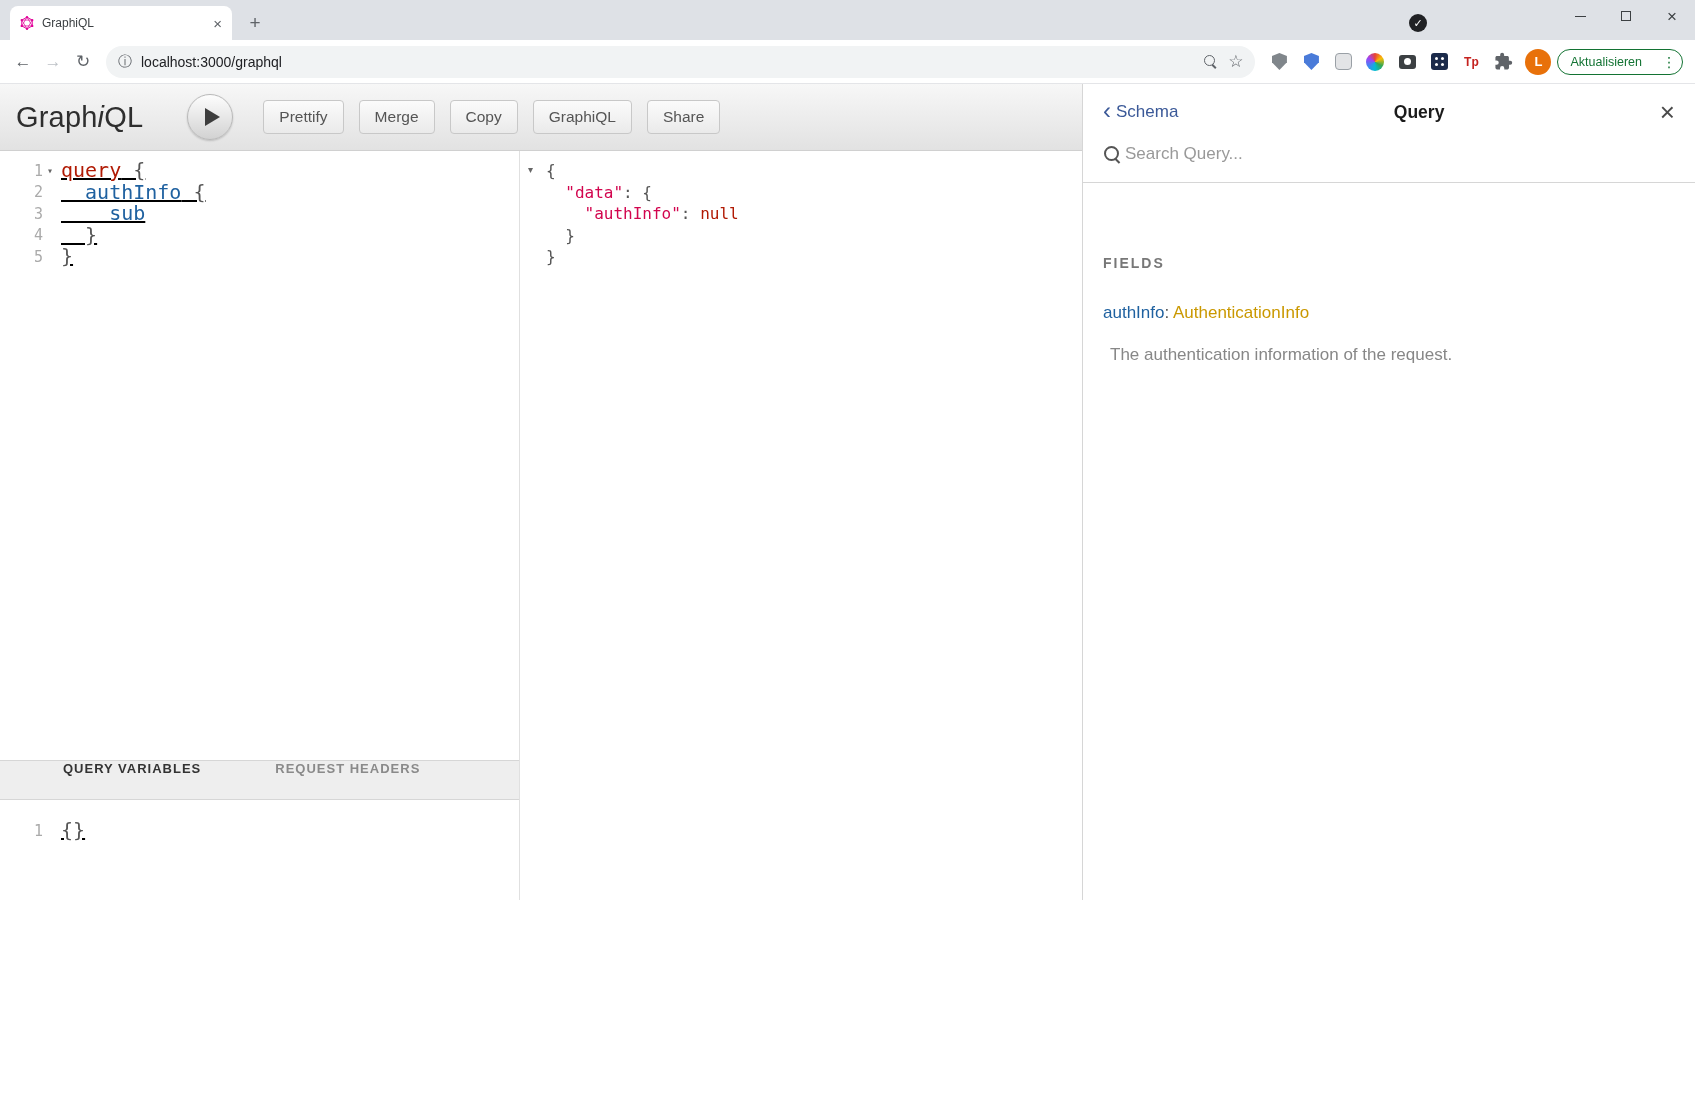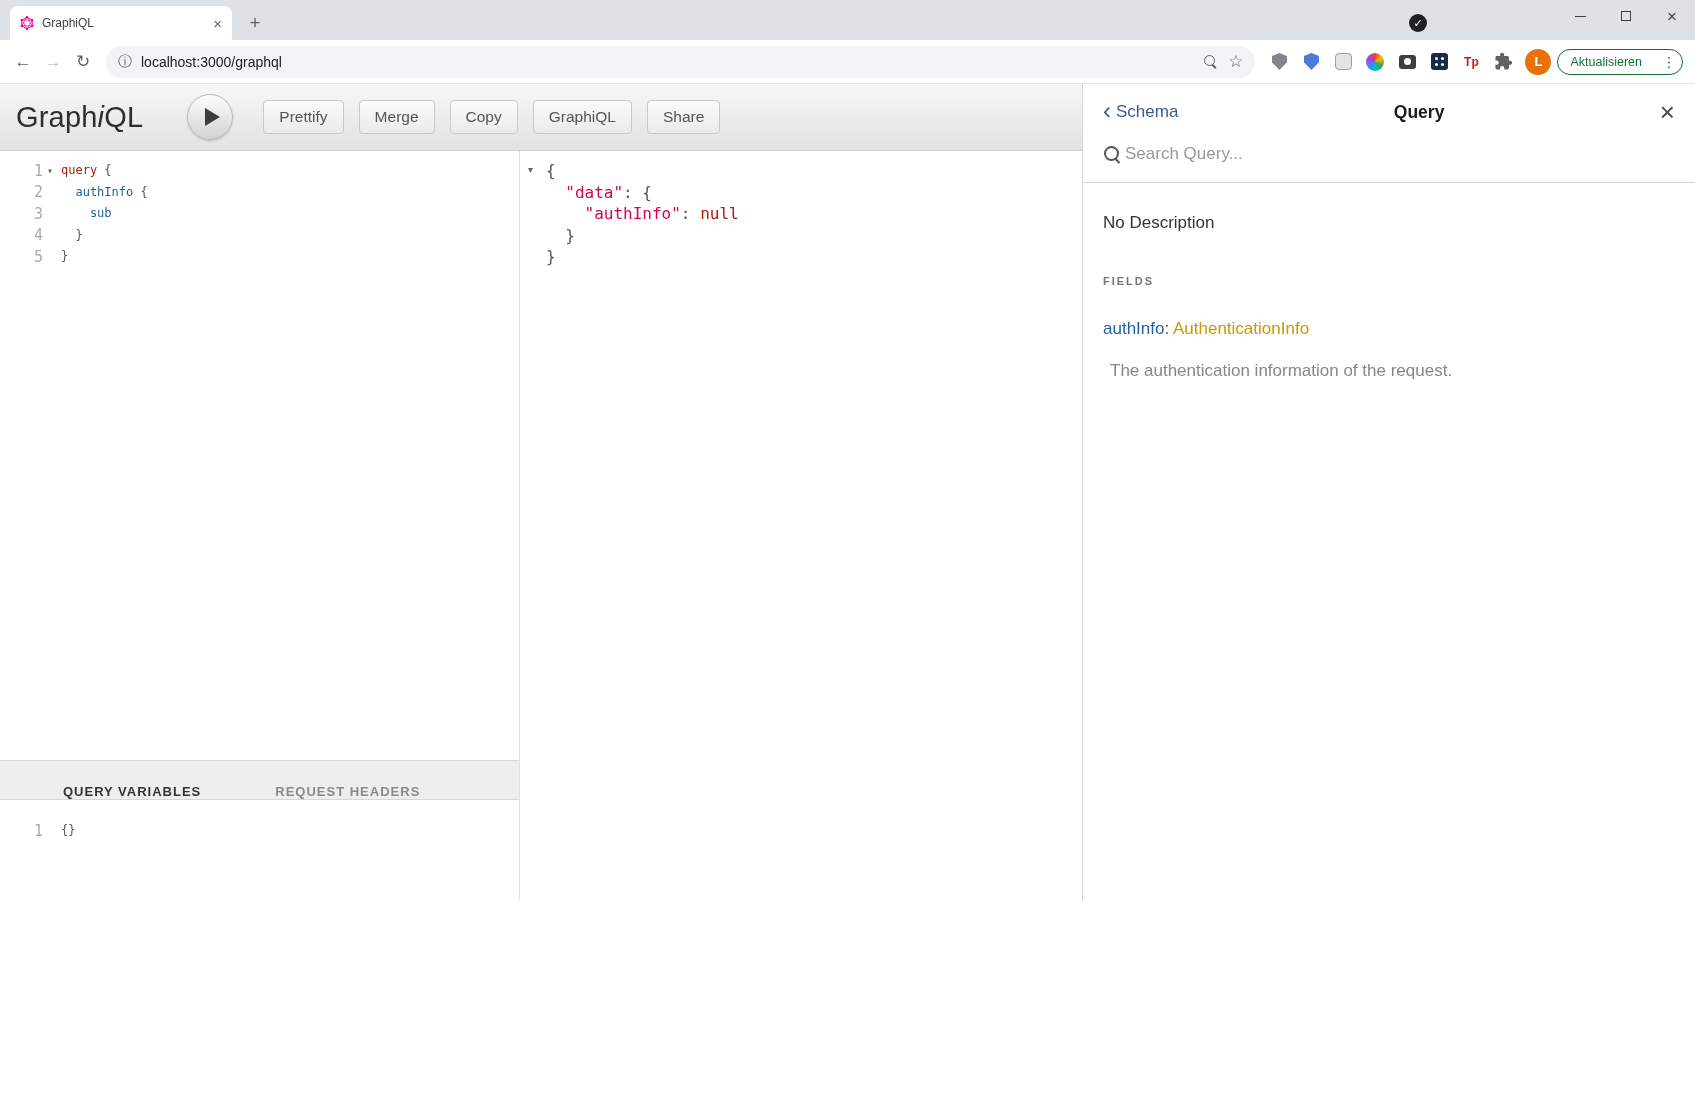--- a/index.html
+++ b/index.html
@@ -83,30 +83,30 @@
   .workspace { flex:1; display:flex; min-height:0; }
   .editor-pane { width:520px; flex-shrink:0; border-right:1px solid #e0e0e0; display:flex; flex-direction:column;
                  background:#fff; }
   .code-area { height:609px; display:flex; overflow:hidden; }
   .mono { font-family:"DejaVu Sans Mono", monospace; }
   .gutter { width:57px; flex-shrink:0; padding-top:9px; font-family:"DejaVu Sans Mono", monospace;
             font-size:15px; color:#aaa; }
   .gutter-row { height:21.5px; display:flex; align-items:center; }
   .gutter-row .num { flex:1; text-align:right; }
   .gutter-row .foldcol { width:14px; text-align:center; font-size:10px; color:#666; }
-  .code { padding:9px 0 0 4px; font-size:12px; line-height:21.5px; }
+  .code { padding:9px 0 0 4px; font-size:20px; line-height:21.5px;text-decoration:underline; }
   .code-line { white-space:pre; height:21.5px; }
   .tok-kw { color:#B11A04; }
   .tok-prop { color:#1F61A0; }
   .tok-punc { color:#555; }
   .tok-key { color:#D2054E; }
   .tok-null { color:#B11A04;text-align:right; }
 
   .vars-title { height:40px; background:#eee; border-top:1px solid #d6d6d6; border-bottom:1px solid #d6d6d6;
-                display:flex; align-items:flex-end; padding-left:63px; gap:50px; font-size:13px; font-weight:bold;
+                display:flex; align-items:flex-start; padding-left:63px; gap:50px; font-size:13px; font-weight:bold;
                 letter-spacing:1px; flex-shrink:0; }
   .vars-tab-active { color:#333; }
   .vars-tab-inactive { color:#8a8a8a;margin-left:24px; }
   .vars-editor { flex:1; display:flex; padding-top:6px; }
   .vars-editor .gutter { padding-top:14px; }
   .vars-editor .code { padding-top:14px; }
 
   .result-pane { flex:1; background:#fff; position:relative; min-width:0; }
   .result-fold { position:absolute; left:8px; top:13px; font-size:10px; color:#666; }
   .result-code { padding:9px 0 0 26px; font-size:16px; line-height:21.5px; }
@@ -124,21 +124,21 @@
   .doc-mag { position:relative; width:18px; height:18px; flex-shrink:0; }
   .doc-mag::before { content:""; position:absolute; left:1px; top:1px; width:11px; height:11px;
                      border:2px solid #555; border-radius:50%; }
   .doc-mag::after { content:""; position:absolute; left:13px; top:13px; width:6px; height:2px;
                     background:#555; transform:rotate(45deg); transform-origin:0 0; }
   .doc-search input { border:none; outline:none; flex:1; font-size:17px; color:#333;
                       font-family:"Liberation Sans", sans-serif; background:transparent; }
   .doc-search input::placeholder { color:#999; }
   .doc-content { padding:30px 20px; font-size:17px; overflow:hidden; }
   .no-desc { color:#333; }
-  .fields-hd { margin-top:42px; font-size:11px; font-weight:bold; color:#777; letter-spacing:2px; }
+  .fields-hd { margin-top:42px; font-size:14px; font-weight:bold; color:#777; letter-spacing:2px; }
   .field-row { margin-top:32px; }
   .field-name { color:#1F61A0; }
   .field-colon { color:#555; }
   .field-type { color:#CA9800; }
   .field-desc { margin-top:22px; color:#878787; padding-left:7px; }
 </style>
 </head>
 <body>
 
 <div class="window">
@@ -300,21 +300,20 @@
           <span>Schema</span>
         </span>
         <span class="doc-title">Query</span>
         <span class="doc-close">×</span>
       </div>
       <div class="doc-search">
         <span class="doc-mag"></span>
         <input placeholder="Search Query..." style="">
       </div>
       <div class="doc-content">
-        <div class="no-desc">No Description</div>
         <div class="fields-hd">FIELDS</div>
         <div class="field-row">
           <span class="field-name">authInfo</span><span class="field-colon">:</span>
           <span class="field-type">AuthenticationInfo</span>
         </div>
         <div class="field-desc">The authentication information of the request.</div>
       </div>
     </div>
   </div>
 </div>

